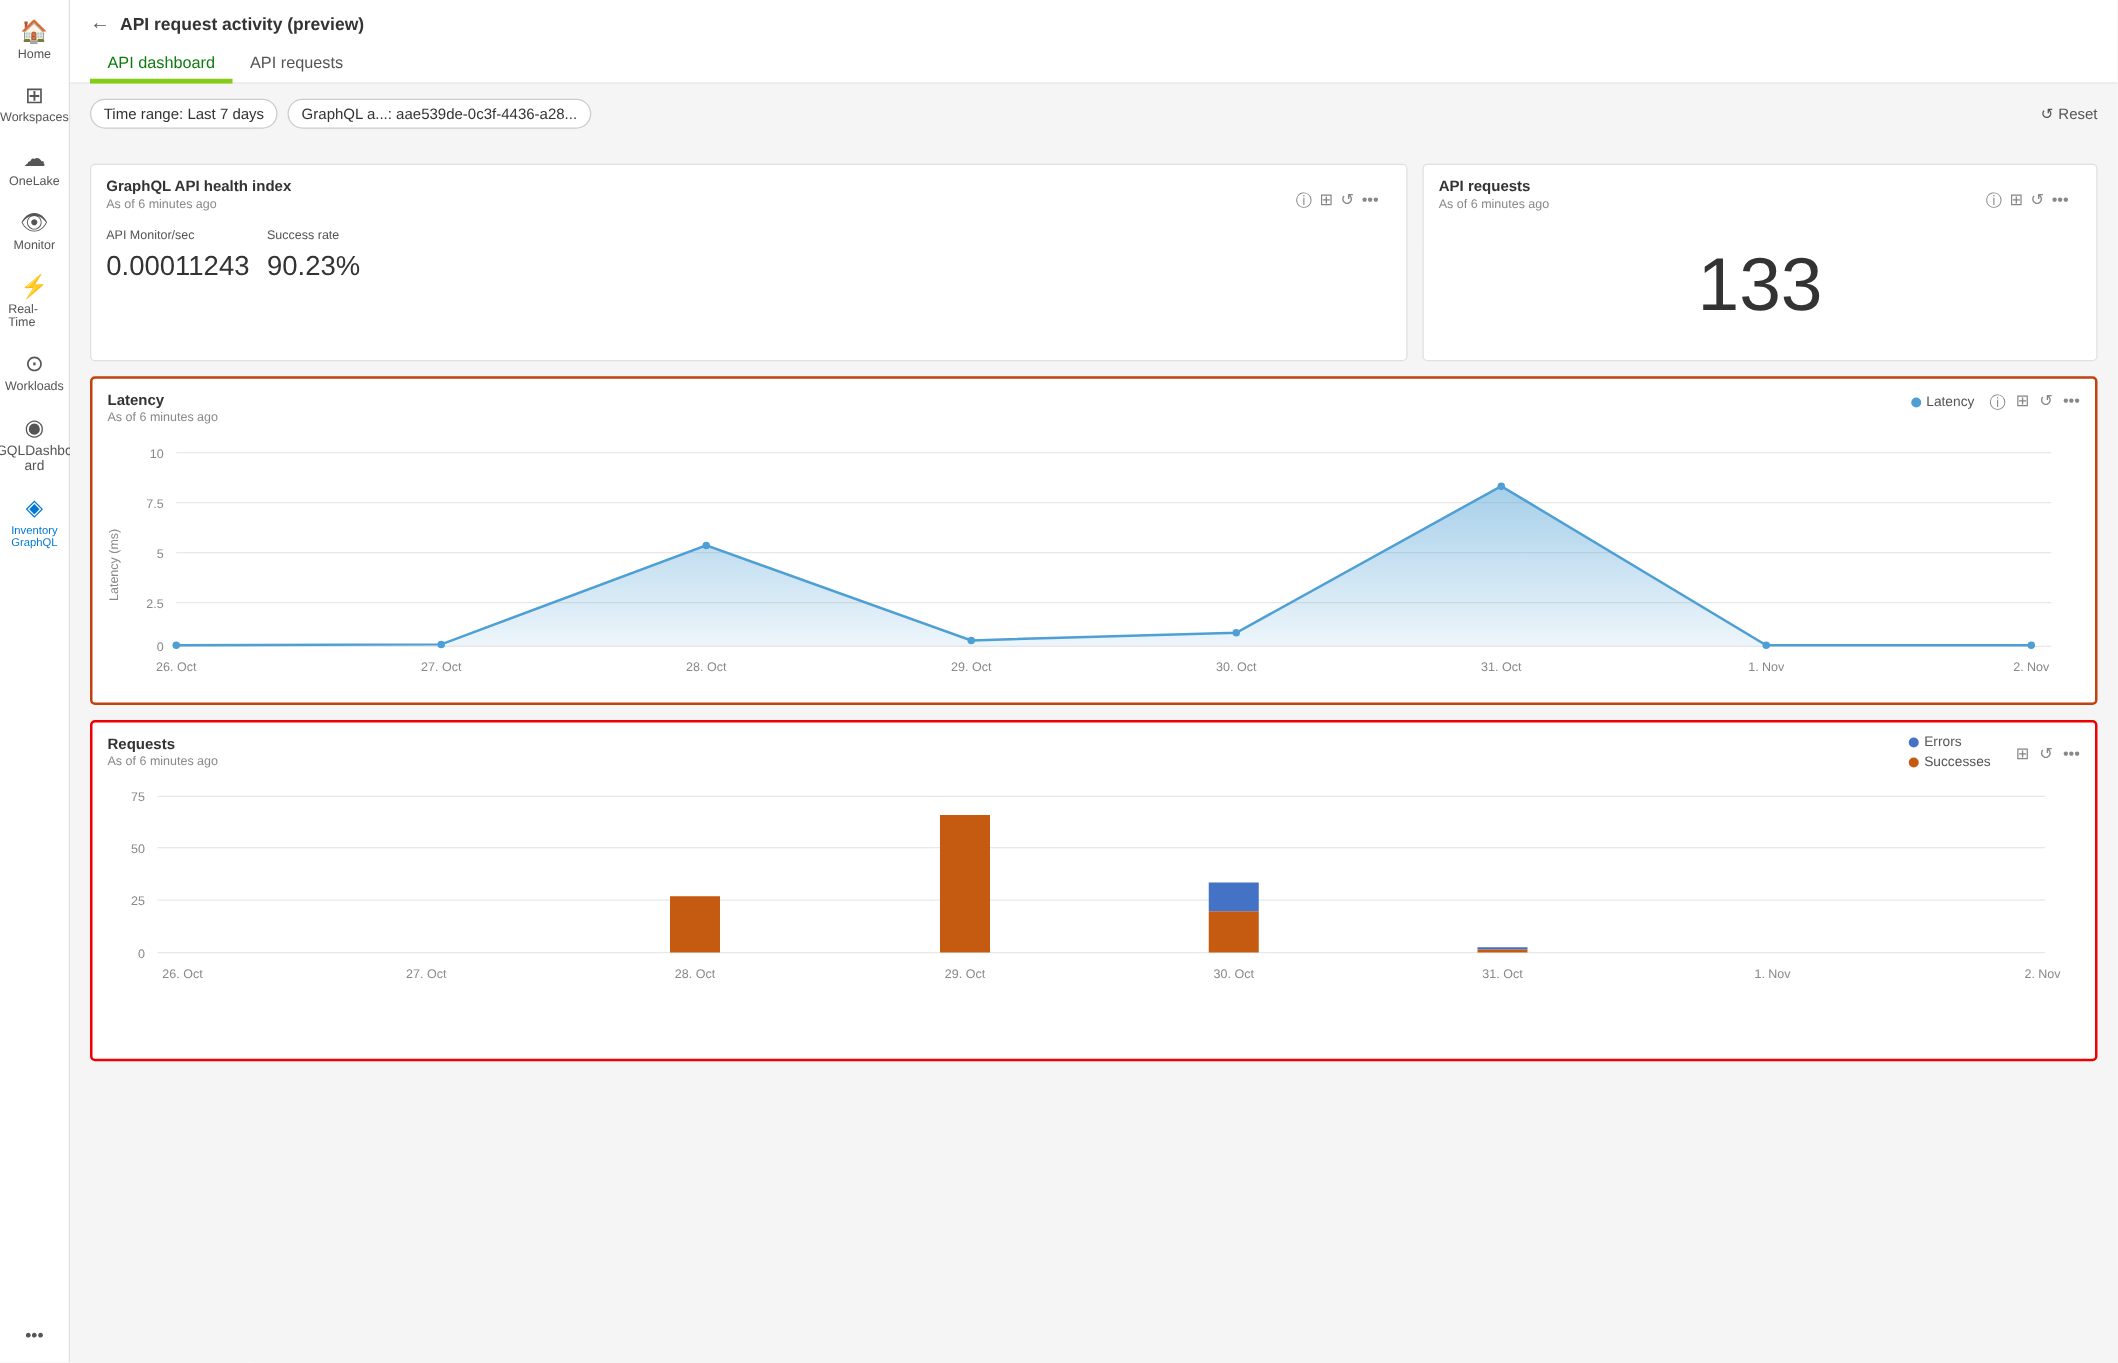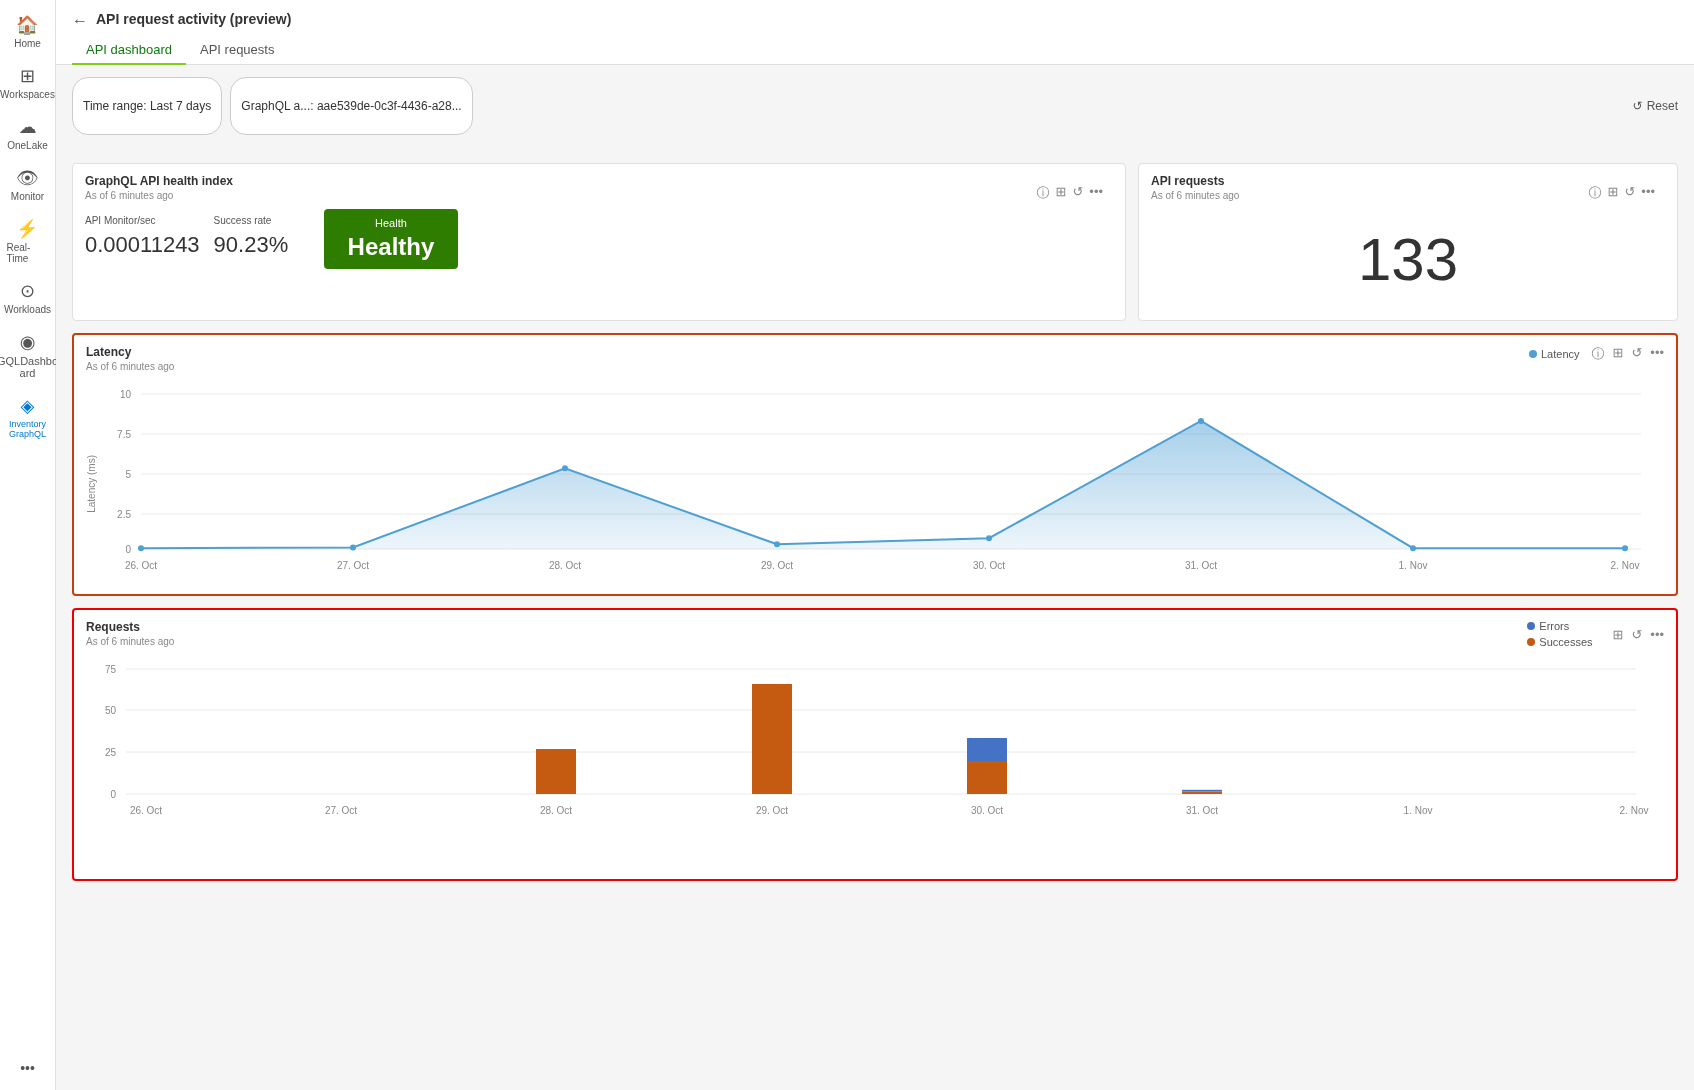--- a/index.html
+++ b/index.html
@@ -68,21 +68,21 @@
     .tab {
       padding: 6px 14px;
       cursor: pointer;
       font-size: 13px;
       color: #555;
       border-bottom: 2px solid transparent;
       margin-bottom: -1px;
     }
     .tab.active {
       color: #0f7b0f;
-      border-bottom: 2px solid #84cc16;
+      border-bottom: 4px solid #84cc16;
       font-weight: 500;
     }
 
     
     .content {
       flex: 1;
       overflow-y: auto;
       padding: 12px 16px;
       background: #f5f5f5;
     }
@@ -91,21 +91,21 @@
     .filter-bar {
       display: flex;
       align-items: center;
       gap: 8px;
       margin-bottom: 12px;
     }
     .filter-chip {
       background: #fff;
       border: 1px solid #ccc;
       border-radius: 16px;
-      padding: 21px 10px;
+      padding: 4px 10px;
       font-size: 12px;
       cursor: pointer;
       color: #333;
     }
     .reset-btn {
       margin-left: auto;
       background: none;
       border: none;
       cursor: pointer;
       color: #555;
@@ -345,24 +345,20 @@
           </div>
         </div>
         <div class="metrics-row">
           <div class="metric">
             <div class="metric-label">API Monitor/sec</div>
             <div class="metric-value">0.00011243</div>
           </div>
           <div class="metric">
             <div class="metric-label">Success rate</div>
             <div class="metric-value">90.23%</div>
-          </div>
-          <div class="health-badge">
-            <div class="health-badge-label">Health</div>
-            <div class="health-badge-value">Healthy</div>
           </div>
         </div>
       </div>
 
       <div class="card api-requests-card" style="position:relative; flex: 0.8;">
         <div class="card-header-row">
           <div>
             <div class="card-title">API requests</div>
             <div class="card-subtitle">As of 6 minutes ago</div>
           </div>

